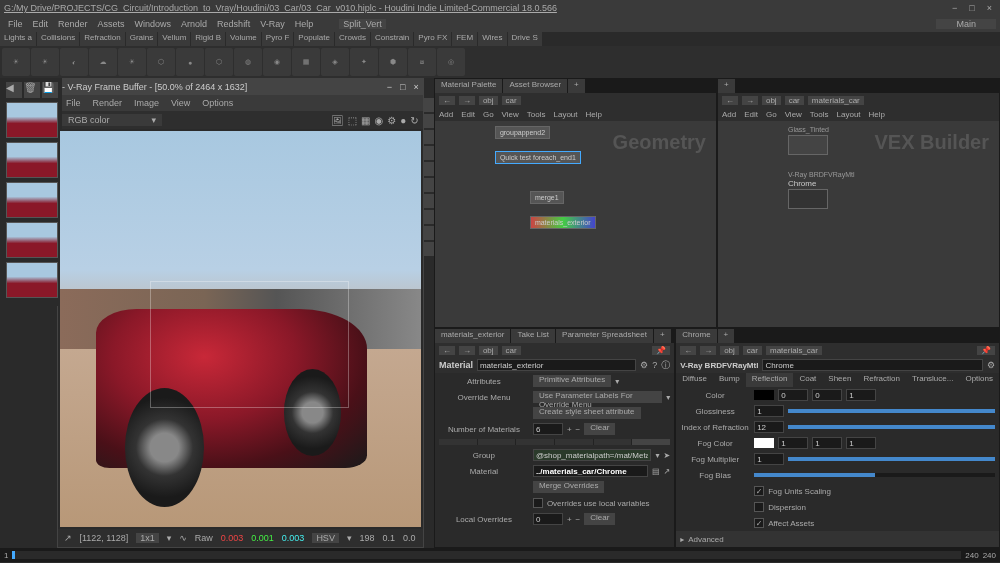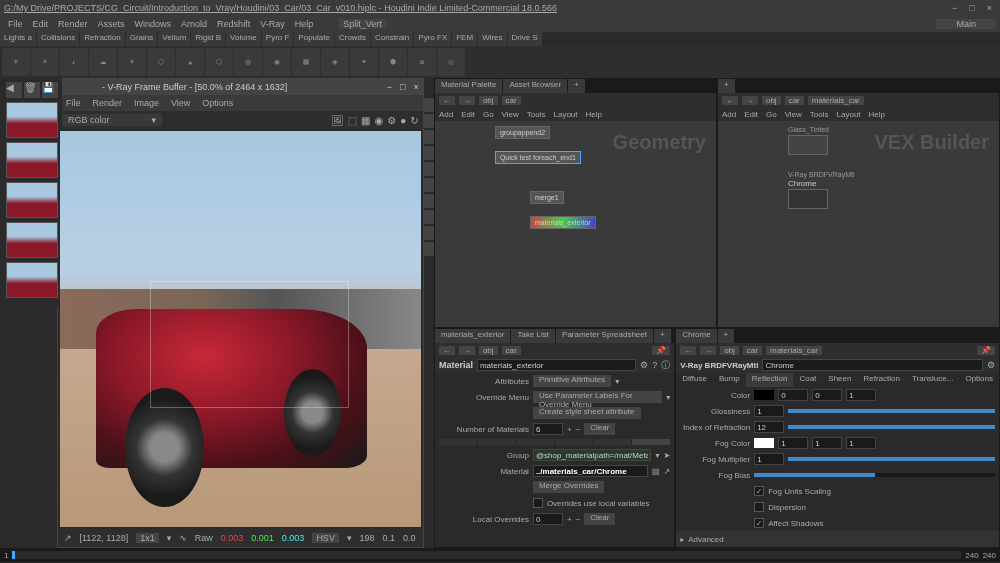--- a/index.html
+++ b/index.html
@@ -9,21 +9,21 @@
 .window-controls { display: flex; gap: 12px; padding-right: 4px; }
 .main-menu { height: 16px; background: #3a3a3a; display: flex; align-items: center; gap: 2px; padding: 0 4px; font-size: 9px; }
 .main-menu span { padding: 0 4px; cursor: pointer; }
 .shelf-tabs { height: 14px; background: #2a2a2a; display: flex; font-size: 8px; gap: 1px; overflow: hidden; }
 .shelf-tabs span { background: #3a3a3a; padding: 1px 4px; white-space: nowrap; }
 .shelf-icons { height: 32px; background: #2e2e2e; display: flex; gap: 1px; padding: 2px; overflow: hidden; }
 .shelf-icons div { width: 28px; height: 28px; background: #3a3a3a; border-radius: 2px; display: flex; align-items: center; justify-content: center; font-size: 7px; color: #888; }
 .main-area { display: flex; height: 470px; }
 .framebuffer { width: 502px; background: #2a2a2a; border: 1px solid #444; display: flex; flex-direction: column; }
 .fb-title { height: 16px; background: #444; display: flex; align-items: center; padding: 0 4px; font-size: 9px; color: #ccc; }
-.fb-title-text { flex: 1; padding-left: 40px; }
+.fb-title-text { flex: 1; }
 .fb-wincontrols { display: flex; gap: 8px; }
 .fb-menu { height: 16px; background: #3a3a3a; display: flex; gap: 12px; padding: 0 8px; align-items: center; font-size: 9px; }
 .fb-toolbar { height: 18px; background: #2e2e2e; display: flex; align-items: center; padding: 0 4px; gap: 4px; }
 .fb-dropdown { background: #3a3a3a; padding: 1px 6px; font-size: 9px; width: 100px; display: flex; justify-content: space-between; }
 .fb-image { flex: 1; background: linear-gradient(180deg, #a8c8e0 0%, #b8d0e5 35%, #c4a890 55%, #b89878 100%); position: relative; margin: 2px; }
 .fb-building { position: absolute; left: 0; top: 40%; width: 100%; height: 15%; background: linear-gradient(90deg, #8b6b5a 0%, #7a6555 40%, #555 60%, #888 100%); }
 .fb-car { position: absolute; left: 10%; top: 45%; width: 75%; height: 40%; background: radial-gradient(ellipse at 40% 30%, #c82838 0%, #8a1828 40%, #4a1018 70%, #1a1a1a 100%); border-radius: 15% 25% 8% 5%; }
 .fb-wheel1 { position: absolute; left: 18%; top: 65%; width: 22%; height: 30%; background: radial-gradient(circle, #888 20%, #333 40%, #1a1a1a 70%); border-radius: 50%; }
 .fb-wheel2 { position: absolute; left: 62%; top: 60%; width: 16%; height: 22%; background: radial-gradient(circle, #888 20%, #333 40%, #1a1a1a 70%); border-radius: 50%; }
 .fb-status { height: 18px; background: #2e2e2e; display: flex; align-items: center; gap: 8px; padding: 0 6px; font-size: 9px; }
@@ -41,21 +41,21 @@
 .panel-path { height: 14px; background: #2e2e2e; display: flex; align-items: center; gap: 4px; padding: 0 4px; font-size: 8px; }
 .panel-path span { background: #444; padding: 0 4px; }
 .panel-toolbar { height: 14px; background: #2e2e2e; display: flex; gap: 8px; padding: 0 4px; font-size: 8px; align-items: center; }
 .graph-area { flex: 1; background: #3a3a3a; position: relative; }
 .graph-title { position: absolute; right: 10px; top: 10px; font-size: 20px; color: #555; font-weight: bold; }
 .node { position: absolute; background: #555; border: 1px solid #666; font-size: 7px; padding: 2px 4px; color: #ccc; }
 .node.blue { border-color: #4af; }
 .node-img { width: 40px; height: 20px; background: #444; border: 1px solid #666; }
 .param-header { height: 16px; background: #2e2e2e; display: flex; align-items: center; padding: 0 4px; font-size: 9px; gap: 4px; }
 .param-row { display: flex; align-items: center; height: 16px; padding: 0 4px; gap: 4px; font-size: 8px; }
-.param-label { width: 90px; text-align: right; color: #aaa; }
+.param-label { width: 90px; text-align: center; color: #aaa; }
 .param-input { background: #1a1a1a; border: 1px solid #444; color: #ccc; padding: 0 2px; flex: 1; font-size: 8px; height: 12px; }
 .param-btn { background: #444; padding: 0 6px; height: 12px; font-size: 8px; }
 .param-tabs { display: flex; font-size: 8px; background: #2a2a2a; height: 14px; }
 .param-tabs span { padding: 1px 6px; background: #2a2a2a; }
 .param-tabs span.active { background: #3a3a3a; }
 .slider { flex: 1; height: 4px; background: #1a1a1a; position: relative; }
 .slider-fill { height: 100%; background: #4488cc; }
 .color-swatch { width: 20px; height: 10px; background: #fff; }
 .checkbox { width: 10px; height: 10px; background: #1a1a1a; border: 1px solid #555; display: inline-flex; align-items: center; justify-content: center; }
 .timeline { height: 14px; background: #1a1a1a; display: flex; align-items: center; padding: 0 4px; font-size: 8px; gap: 4px; }
@@ -435,21 +435,21 @@
             <span>Fog Units Scaling</span>
           </div>
         <div class="param-row">
             <div class="param-label" style="width:70px"></div>
             <div class="checkbox"></div>
             <span>Dispersion</span>
           </div>
         <div class="param-row">
             <div class="param-label" style="width:70px"></div>
             <div class="checkbox">✓</div>
-            <span>Affect Shadows</span>
+            <span>Affect Assets</span>
           </div>
         <div class="param-row" style="background:#333">
             <span>▸</span>
             <span>Advanced</span>
           </div>
       </div>
     </div>
   </div>
 </div>
 

